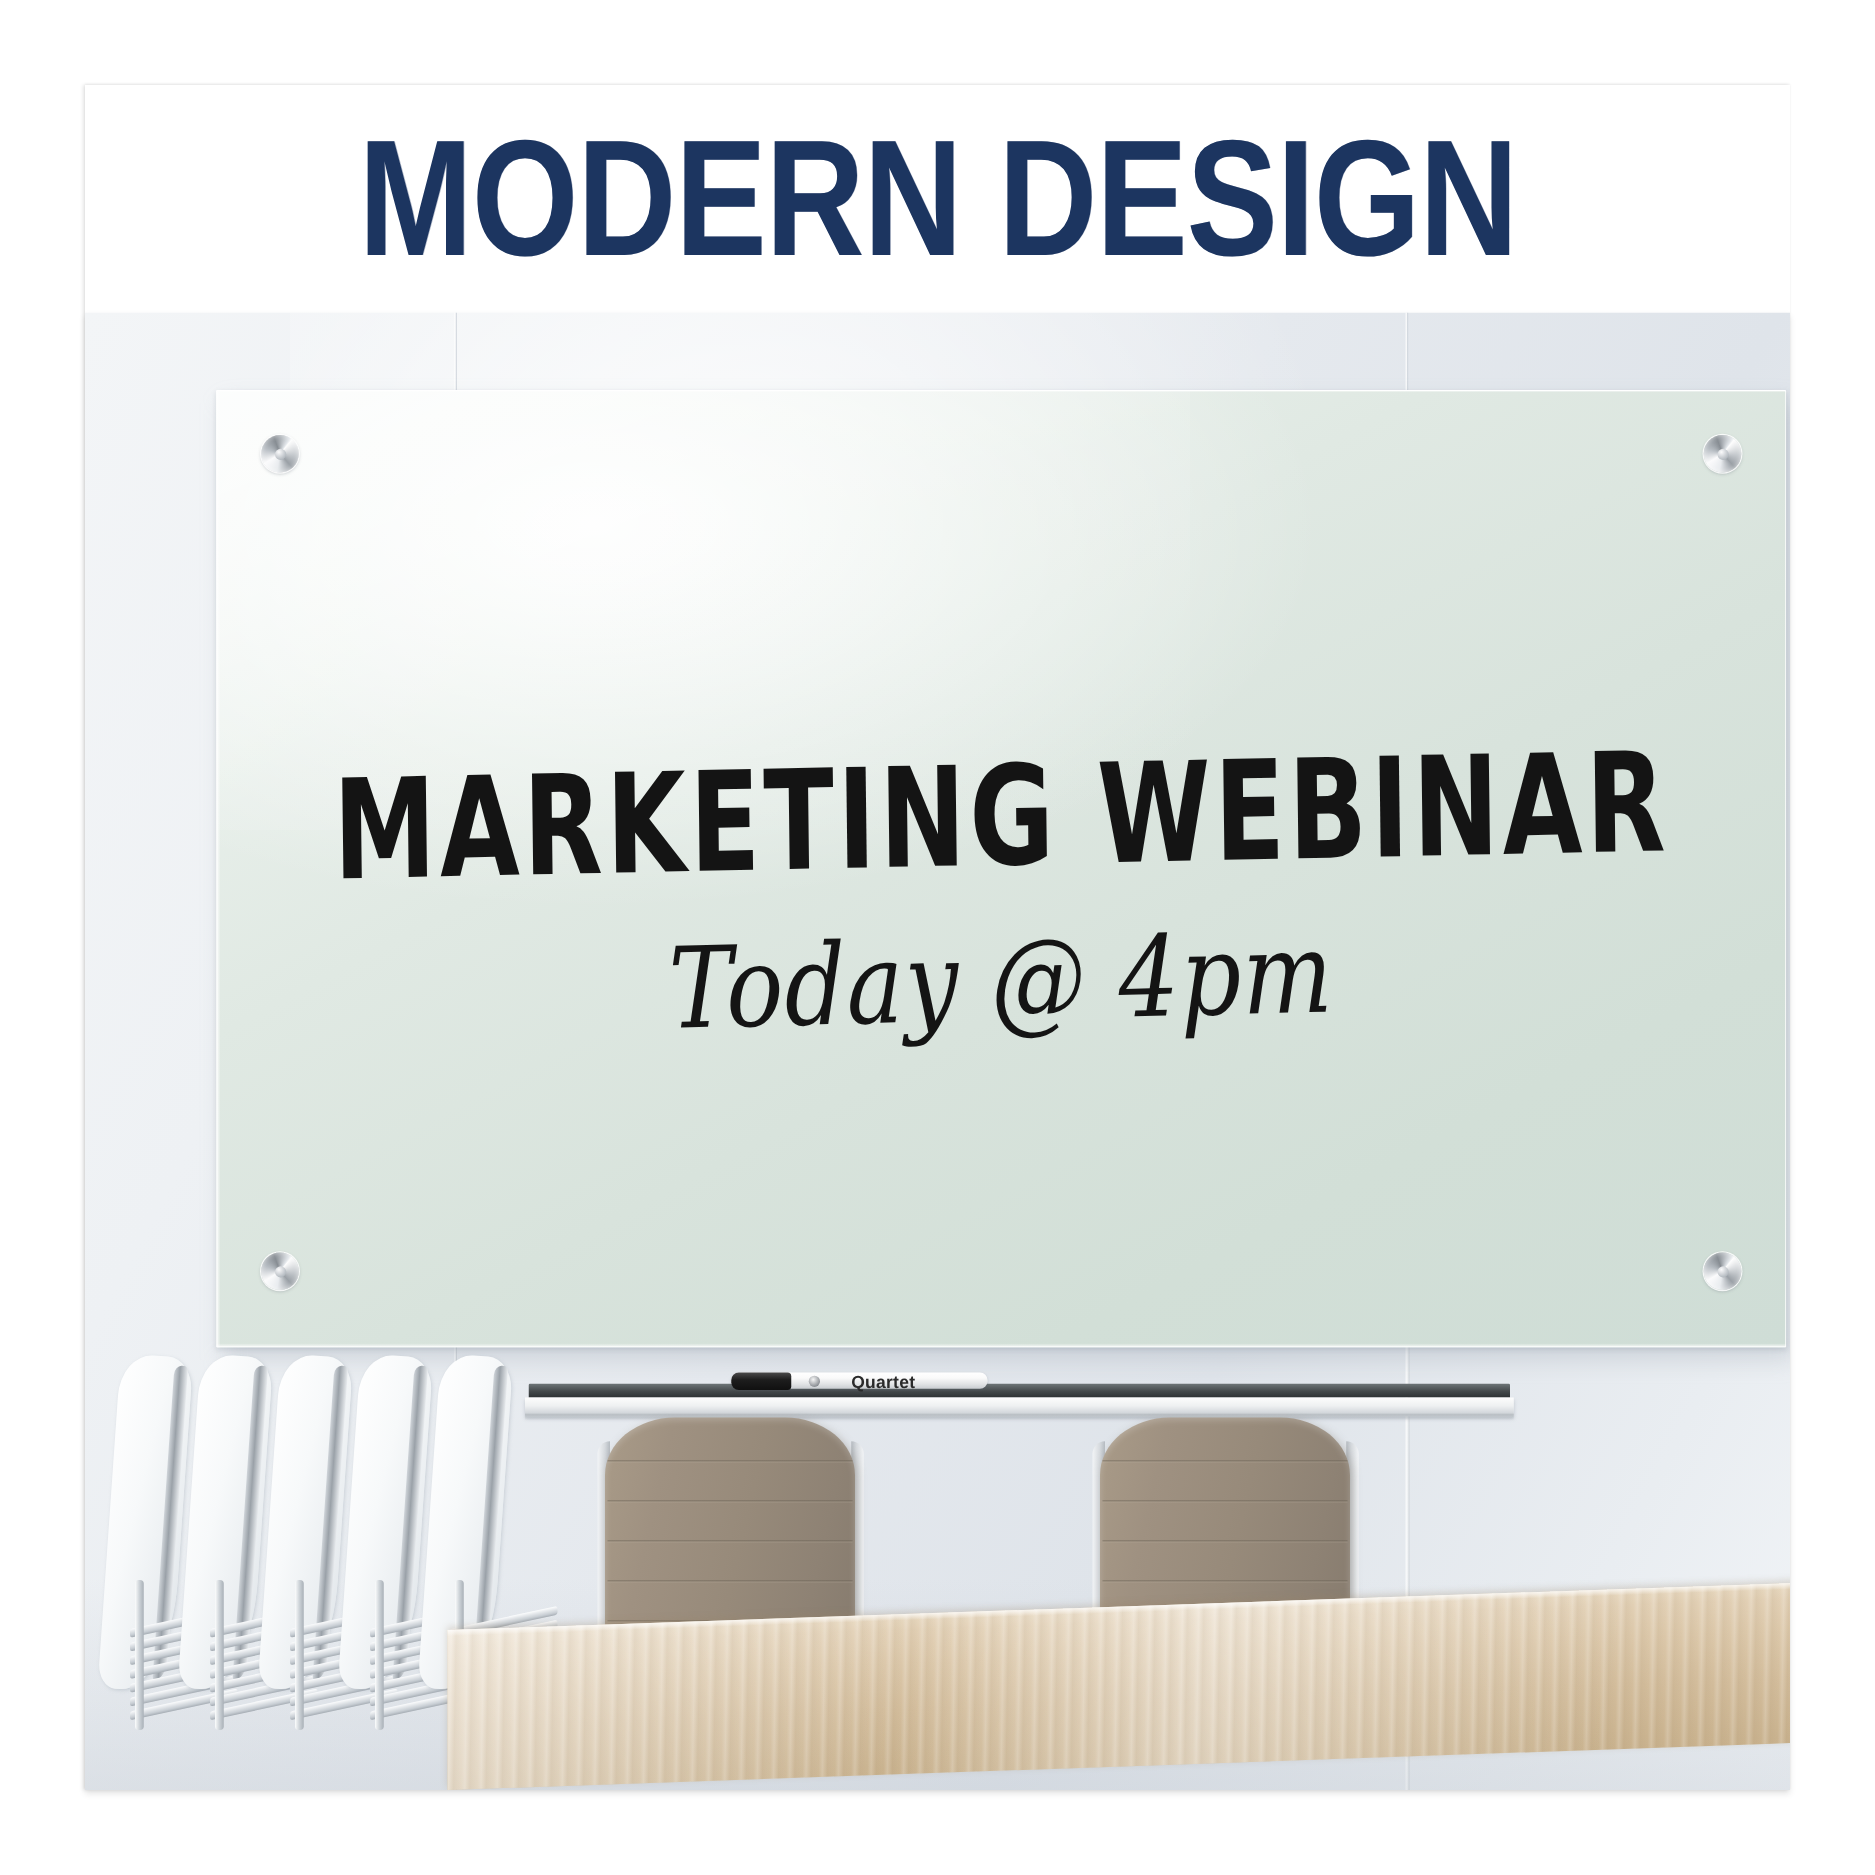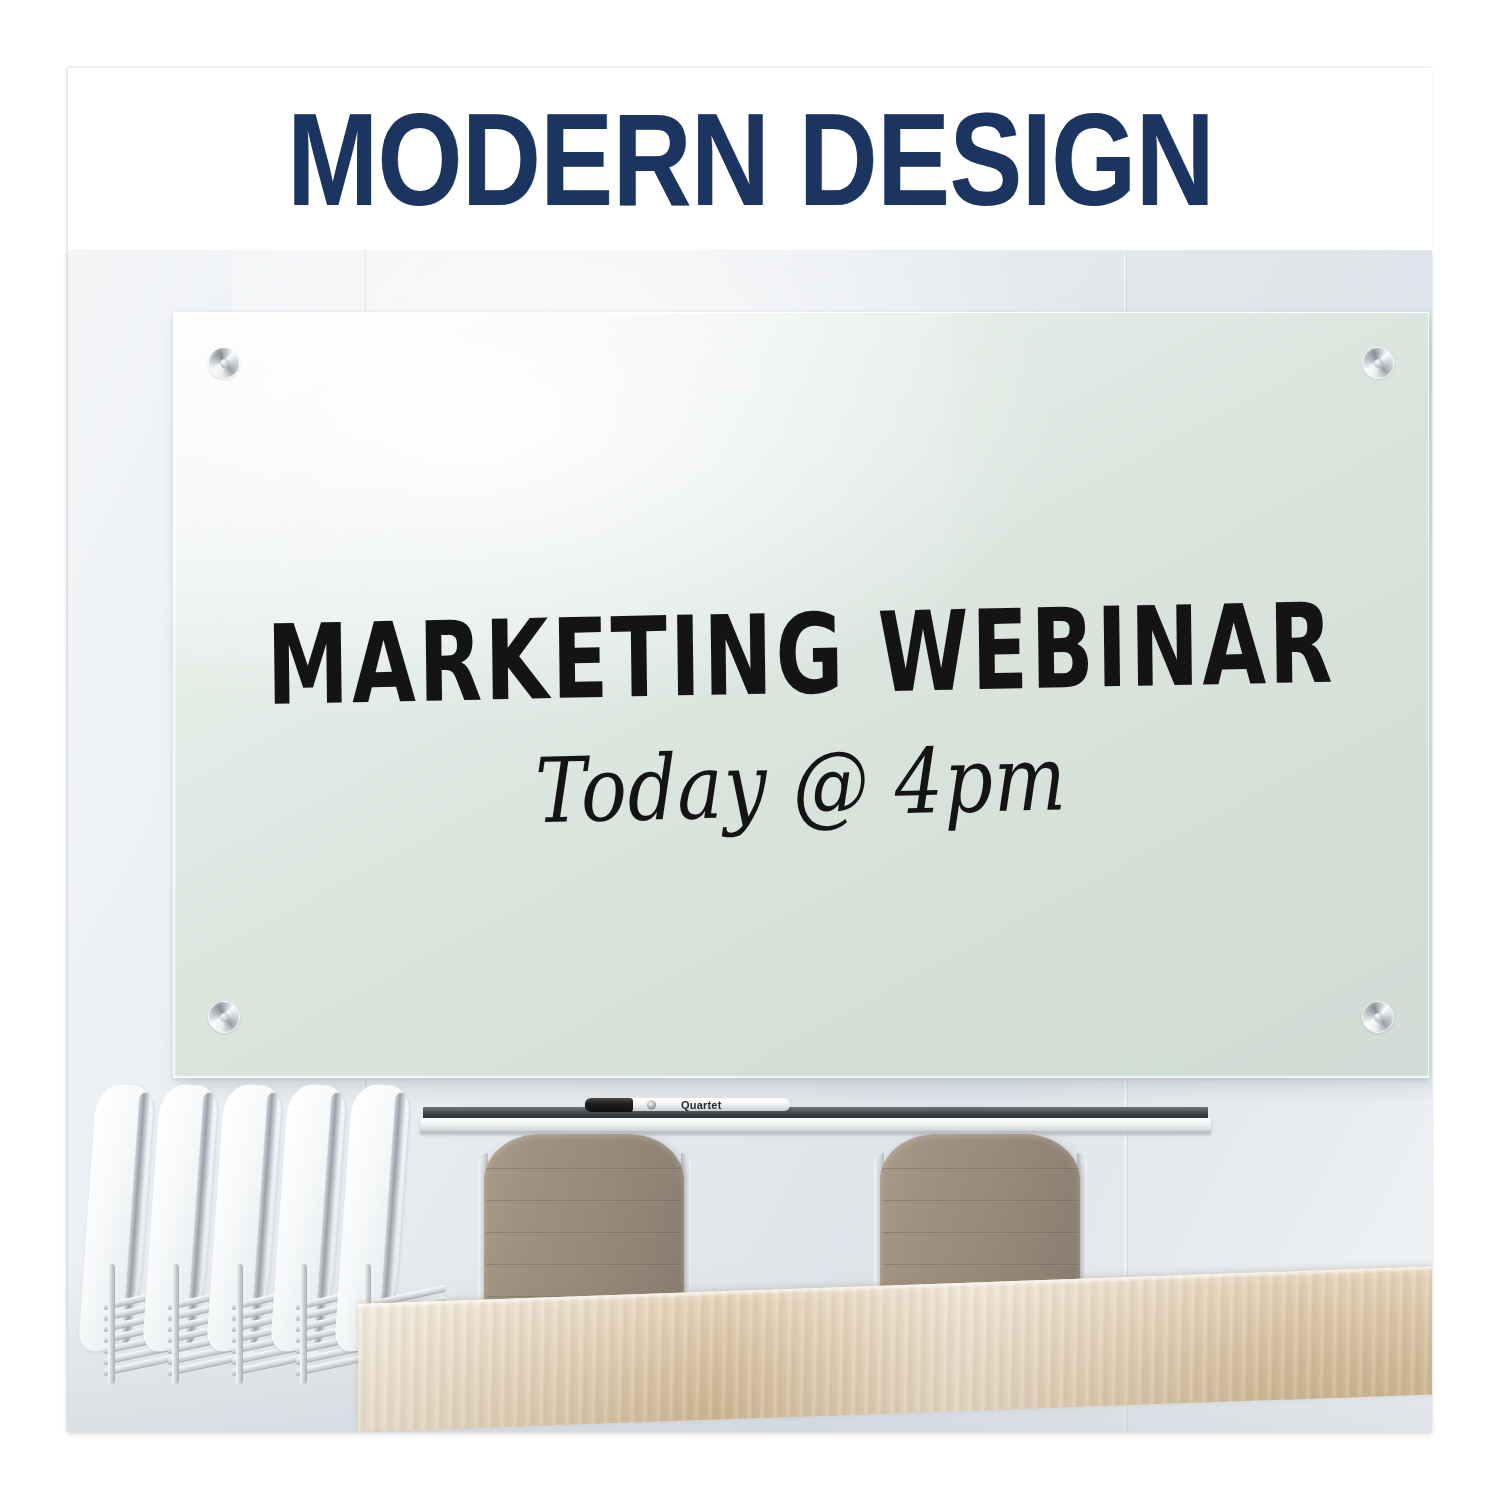--- a/index.html
+++ b/index.html
@@ -282,21 +282,21 @@
     width: 48px; height: 14px;
     border-radius: 6px 3px 3px 6px;
     background: linear-gradient(to bottom, #4a4a4a 0%, #1d1d1d 42%, #101010 100%);
   }
   .marker-brand {
     position: absolute;
     left: 96px;
     top: 50%;
     transform: translateY(-50%);
     font-family: "Liberation Sans", sans-serif;
-    font-size: 11px;
+    font-size: 14px;
     font-weight: bold;
     color: #2a2a2a;
     letter-spacing: 0.2px;
     line-height: 1;
   }
   .marker-logo {
     position: absolute;
     left: 62px;
     top: 50%;
     transform: translateY(-50%);

